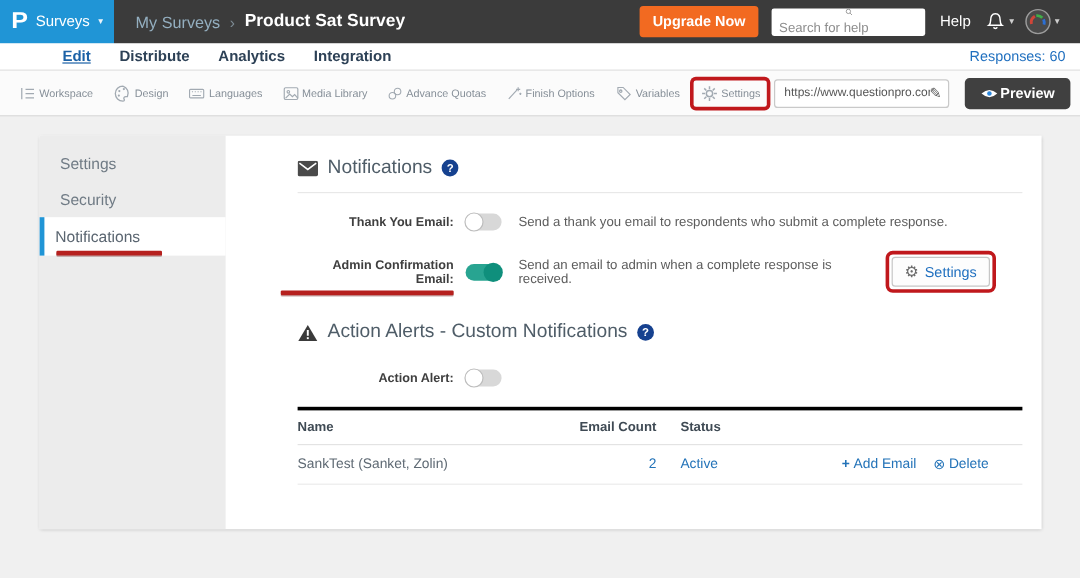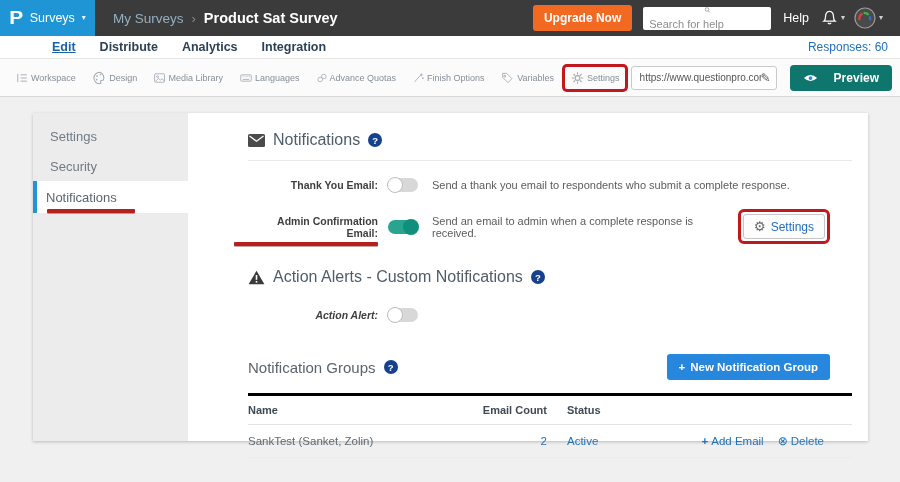--- a/index.html
+++ b/index.html
@@ -37,21 +37,21 @@
   
   .toolbar { display:flex; align-items:center; height:39px; background:#fbfbfb; border-top:1px solid #e3e3e3; border-bottom:1px solid #d8d8d8; padding-left:10px; }
   .tool-item { display:flex; flex-direction:row; align-items:center; justify-content:center; gap:2px; padding:2px 5px; margin-right:6px; min-width:50px; cursor:pointer; }
   .tool-item svg { display:block; }
   .tool-label { font-size:9px; color:#868f98; white-space:nowrap; }
   .tool-item.highlighted { box-shadow:0 0 0 3px #c0181c; border-radius:2px; }
   .toolbar-spacer { flex:1; }
   .url-box { display:flex; align-items:center; background:#fff; border:1px solid #c9c9c9; border-radius:3px; height:24px; width:146px; padding:0 5px 0 8px; margin-right:13px; }
   .url-text { flex:1; font-size:10px; color:#555; white-space:nowrap; overflow:hidden; cursor:text; }
   .pencil-icon { font-size:12px; color:#555; cursor:pointer; }
-  .preview-btn { display:flex; align-items:center; gap:16px; background:#0f766e; border:none; border-radius:4px; color:#fff; font-size:12px; font-weight:bold; height:26px; padding:0 13px; margin-right:8px; cursor:pointer; font-family:inherit; }
+  .preview-btn { display:flex; align-items:center; gap:2px; background:#404040; border:none; border-radius:4px; color:#fff; font-size:12px; font-weight:bold; height:26px; padding:0 13px; margin-right:8px; cursor:pointer; font-family:inherit; }
 
   
   .main { padding:16px 0 0 33px; }
   .card { display:flex; width:835px; height:328px; background:#fff; box-shadow:0 1px 3px rgba(0,0,0,.22); }
   .side { width:155px; background:#ececec; padding-top:8px; flex-shrink:0; }
   .side-item { position:relative; display:flex; align-items:center; height:30px; padding-left:13px; font-size:13px; color:#707b85; border-left:4px solid transparent; cursor:pointer; }
   .side-item.active { background:#fff; border-left-color:#2095d6; color:#5a6570; height:32px; padding-left:9px; }
   .side-item .red-underline { position:absolute; left:10px; bottom:0; width:88px; height:4px; background:#b6201e; border-radius:1px; box-shadow:0 1px 0 rgba(90,0,0,.35); }
 
   .content { flex:1; padding:18px 16px 0 60px; font-size:11px; }
@@ -170,40 +170,40 @@
             <path d="M10 2.5 a7.5 7.5 0 1 0 0 15 c1.5 0 1.8-1 1.2-2 c-.8-1.3.2-2.5 1.8-2.5 h1.5 a7.5 7.5 0 0 0-4.5-10.5z"></path>
           </g>
           <circle cx="6.5" cy="7.5" r="1.1" fill="#a2aab2"></circle>
           <circle cx="11" cy="5.5" r="1.1" fill="#a2aab2"></circle>
           <circle cx="6" cy="12" r="1.1" fill="#a2aab2"></circle>
         </svg>
       <span class="tool-label">Design</span>
     </div>
     <div class="tool-item">
       <svg width="20" height="18" viewBox="0 0 20 18">
-          <g stroke="#a2aab2" stroke-width="1.3" fill="none">
-            <rect x="2.5" y="2.5" width="15" height="13" rx="1.5"></rect>
-            <circle cx="7" cy="7" r="1.4"></circle>
-            <path d="M4 14 l4.5-4.5 3 3 2.5-2.5 3.5 4"></path>
-          </g>
-        </svg>
-      <span class="tool-label">Media Library</span>
-    </div>
-    <div class="tool-item">
-      <svg width="20" height="18" viewBox="0 0 20 18">
           <g stroke="#a2aab2" stroke-width="1.2" fill="none">
             <rect x="2.5" y="4.5" width="15" height="9" rx="1"></rect>
             <line x1="5" y1="7" x2="6.2" y2="7"></line>
             <line x1="8" y1="7" x2="9.2" y2="7"></line>
             <line x1="11" y1="7" x2="12.2" y2="7"></line>
             <line x1="14" y1="7" x2="15.2" y2="7"></line>
             <line x1="5.5" y1="11" x2="14.5" y2="11"></line>
           </g>
         </svg>
       <span class="tool-label">Languages</span>
+    </div>
+    <div class="tool-item">
+      <svg width="20" height="18" viewBox="0 0 20 18">
+          <g stroke="#a2aab2" stroke-width="1.3" fill="none">
+            <rect x="2.5" y="2.5" width="15" height="13" rx="1.5"></rect>
+            <circle cx="7" cy="7" r="1.4"></circle>
+            <path d="M4 14 l4.5-4.5 3 3 2.5-2.5 3.5 4"></path>
+          </g>
+        </svg>
+      <span class="tool-label">Media Library</span>
     </div>
     <div class="tool-item">
       <svg width="20" height="18" viewBox="0 0 20 18">
           <g stroke="#a2aab2" stroke-width="1.3" fill="none">
             <circle cx="7" cy="11.5" r="3.8"></circle>
             <circle cx="13" cy="6.5" r="3.8"></circle>
           </g>
         </svg>
       <span class="tool-label">Advance Quotas</span>
     </div>
@@ -304,35 +304,27 @@
         <div class="sec-header section2">
           <svg width="17" height="15" viewBox="0 0 17 15">
               <path d="M8.5 0.8 L16.4 14.2 H0.6 Z" fill="#3a3a3a"></path>
               <rect x="7.7" y="5" width="1.6" height="4.8" fill="#fff"></rect>
               <rect x="7.7" y="11" width="1.6" height="1.6" fill="#fff"></rect>
             </svg>
           <span class="sec-title">Action Alerts - Custom Notifications</span>
           <span class="help-badge"></span>
         </div>
 
-        <div class="setting-row" style="margin-top:18px;font-style:italic;">
+        <div class="setting-row" style="margin-top:18px;">
           <span class="setting-label">Action Alert:</span>
           <span class="toggle off"></span>
           <span></span>
             <span></span>
         </div>
 
-        <div class="groups-header">
-          <span class="groups-title">Notification Groups</span>
-          <span class="help-badge"></span>
-          <button class="new-group-btn">
-            <span>+</span>
-            <span>New Notification Group</span>
-          </button>
-        </div>
 
         <div class="grid-table">
           <div class="t-head">
             <span class="th-name">Name</span>
             <span class="th-count">Email Count</span>
             <span class="th-status">Status</span>
             <span></span>
           </div>
           <div class="t-row">
             <span class="td-name">SankTest (Sanket, Zolin)</span>

